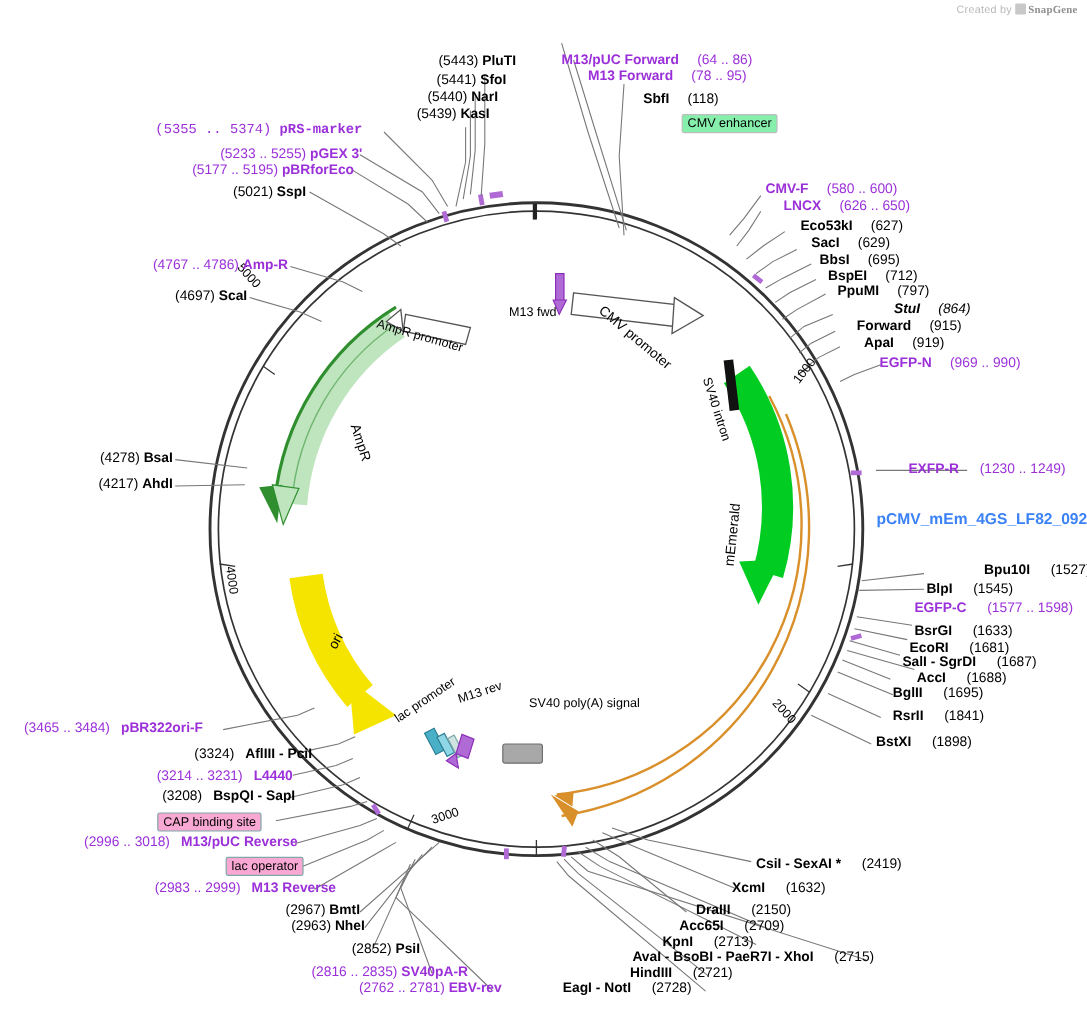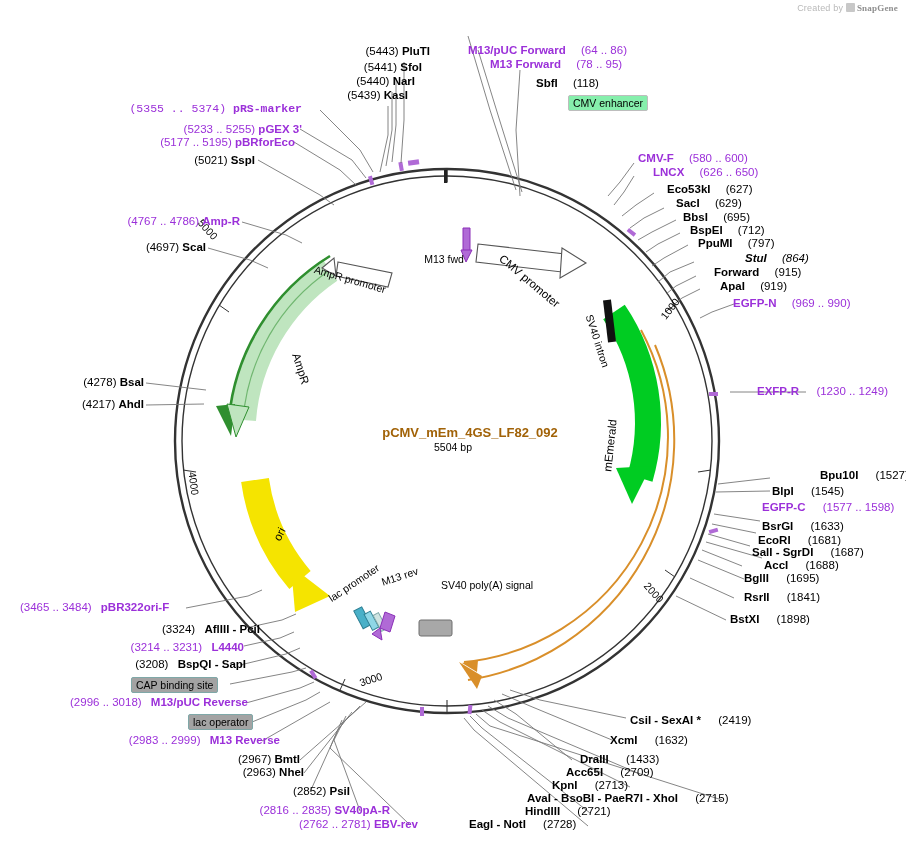--- a/index.html
+++ b/index.html
@@ -18,30 +18,30 @@
   .lbl b { font-weight:bold; }
   .pos { font-weight:normal; }
   .r { text-align:right; }
   .credit {
     position:absolute; right:8px; top:3px;
     font-size:9px; color:#b9b9b9; letter-spacing:.2px;
   }
   .credit .sg { color:#8f8f8f; font-weight:bold;font-family:Liberation Serif, serif; }
   .credit .sgicon { display:inline-block; width:9px; height:9px; background:#c8c8c8; border-radius:1px; vertical-align:-1px; margin-right:2px;}
   .plasmid-name {
-    position:absolute; left:0; width:906px; text-align:center;
-    font-size:13px; font-weight:bold; color:#a16207;padding-left:34px;
+    position:absolute; left:0; width:906px; text-align:right;
+    font-size:13px; font-weight:bold; color:#3b82f6;padding-left:34px;
   }
   .plasmid-bp {
     position:absolute; left:0; width:906px; text-align:center;
     font-size:10.5px; color:#000;
   }
   .feat-box {
     position:absolute; font-size:10.5px; color:#000;
-    border:1px solid #7fa8a8; background:#a3a3a3;
+    border:1px solid #7fa8a8; background:#f9a8d4;
     padding:1px 4px; border-radius:2px; white-space:nowrap;
   }
   .feat-plain {
     position:absolute; font-size:10.5px; color:#000;
     border:1px solid #bdbdbd; background:#86efac;
     padding:1px 4px; border-radius:2px; white-space:nowrap;
   }
   svg { position:absolute; left:0; top:0; overflow:visible; }
 </style>
 </head>
@@ -220,21 +220,20 @@
     <g font-family="Liberation Sans, sans-serif" font-size="10.5" fill="#000">
       <text transform="translate(205,232) rotate(48)" text-anchor="middle">5000</text>
       <text transform="translate(673,311) rotate(-52)" text-anchor="middle">1000</text>
       <text transform="translate(651,595) rotate(48)" text-anchor="middle">2000</text>
       <text transform="translate(372,683) rotate(-18)" text-anchor="middle">3000</text>
       <text transform="translate(190,484) rotate(82)" text-anchor="middle">4000</text>
     </g>
   </svg>
 
   <div class="plasmid-name" style="top:425px">pCMV_mEm_4GS_LF82_092</div>
-  <div class="plasmid-bp" style="top:441px">5504 bp</div>
 
   <div class="feat-plain" style="left:568px; top:95px;">CMV enhancer</div>
   <div class="feat-box" style="left:131px; top:677px;">CAP binding site</div>
   <div class="feat-box" style="left:188px; top:714px;">lac operator</div>
 
   <div class="lbl black r" style="left:200px; top:45px; width:230px;">
     <span class="pos">(5443)</span>
     <b>PluTI</b>
   </div>
   <div class="lbl black r" style="left:200px; top:61px; width:222px;">
@@ -390,21 +389,21 @@
   <div class="lbl black" style="left:630px; top:714px;">
     <b>CsiI  -  SexAI  *</b>
     <span class="pos" style="margin-left:14px">(2419)</span>
   </div>
   <div class="lbl black" style="left:610px; top:734px;">
     <b>XcmI</b>
     <span class="pos" style="margin-left:14px">(1632)</span>
   </div>
   <div class="lbl black" style="left:580px; top:753px;">
     <b>DraIII</b>
-    <span class="pos" style="margin-left:14px">(1433)</span>
+    <span class="pos" style="margin-left:14px">(2150)</span>
   </div>
   <div class="lbl black" style="left:566px; top:766px;">
     <b>Acc65I</b>
     <span class="pos" style="margin-left:14px">(2709)</span>
   </div>
   <div class="lbl black" style="left:552px; top:779px;">
     <b>KpnI</b>
     <span class="pos" style="margin-left:14px">(2713)</span>
   </div>
   <div class="lbl black" style="left:527px; top:792px;">

